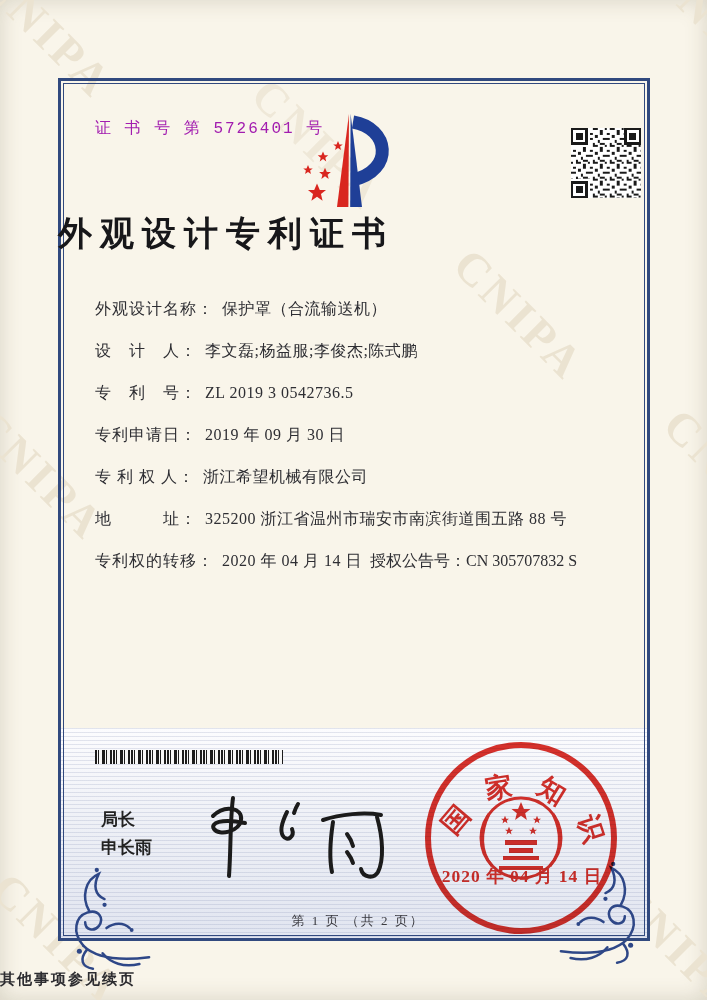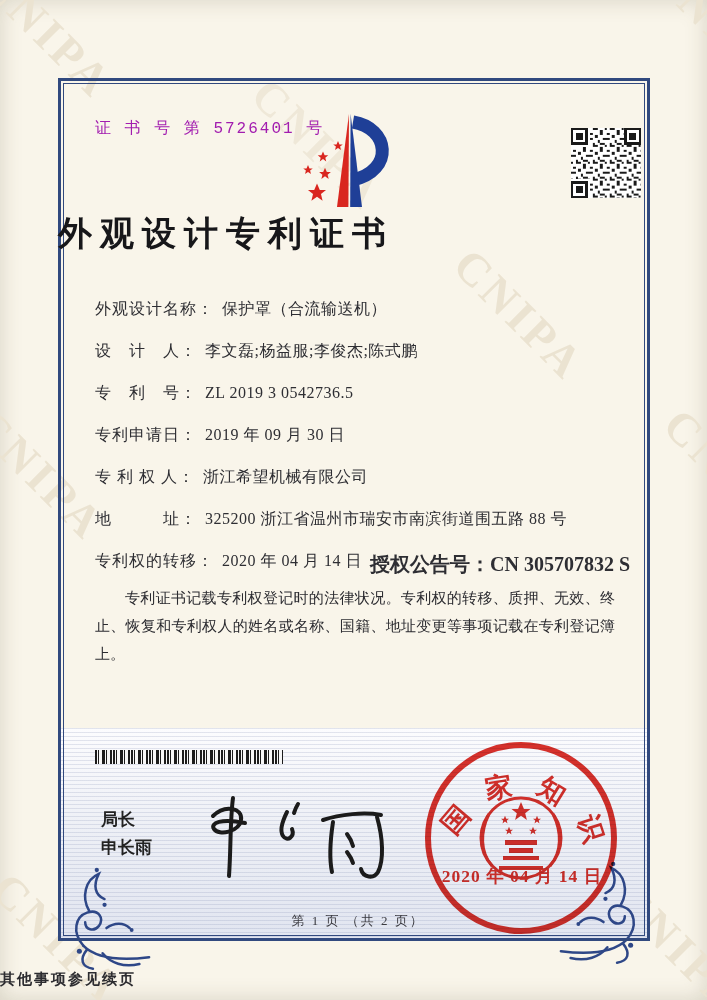--- a/index.html
+++ b/index.html
@@ -36,21 +36,21 @@
   .logo{left:291px;top:112px;}
   .qr{left:571px;top:128px;width:70px;height:70px;}
   .title{
     left:58px;top:211px;width:592px;text-align:left;
     font-size:34px;font-weight:bold;letter-spacing:8px;color:#17171a;
   }
   
   .row{left:95px;font-size:16px;color:#2e2e33;white-space:nowrap;}
   .row .lbl{letter-spacing:1px;}
   .row .val{margin-left:8px;letter-spacing:.5px;}
-  .grant{left:370px;font-size:20px;color:#2e2e33;white-space:nowrap;font-weight:bold;}
+  .grant{left:370px;font-size:16px;color:#2e2e33;white-space:nowrap;}
   
   .paras{left:95px;top:584px;width:520px;font-size:15px;line-height:28px;
     text-align:justify;color:#2b2b30;}
   .paras p{margin:0;text-indent:2em;}
   
   .barcode{
     left:95px;top:750px;width:188px;height:14px;
     background:
       repeating-linear-gradient(90deg,
         #1c1c1c 0 2px, #f7f7f7 2px 3px,
@@ -200,21 +200,20 @@
   <span class="lbl">地　　　址：</span><span class="val">325200 浙江省温州市瑞安市南滨街道围五路 88 号</span>
 </div>
 <div class="abs row" style="top:551px">
   <span class="lbl">专利权的转移：</span><span class="val">2020 年 04 月 14 日</span>
 </div>
 <div class="abs grant" style="top:551px">
   <span class="lbl">授权公告号：</span><span class="val">CN 305707832 S</span>
 </div>
 
 <div class="abs paras">
-  <p>专利证书记载专利权登记时的法律状况。专利权的转移、质押、无效、终止、恢复和专利权人的姓名或名称、国籍、地址变更等事项记载在专利登记簿上。</p>
 </div>
 
 <div class="abs barcode"></div>
 
 <div class="abs signer-title">局长</div>
 <div class="abs signer-name">申长雨</div>
 
 <svg class="abs signature" width="215" height="95" viewBox="0 0 215 95">
   <g fill="none" stroke="#1b1b1b" stroke-width="4" stroke-linecap="round" stroke-linejoin="round">
     <path d="M38,8 C35,30 36,58 34,86"></path>

